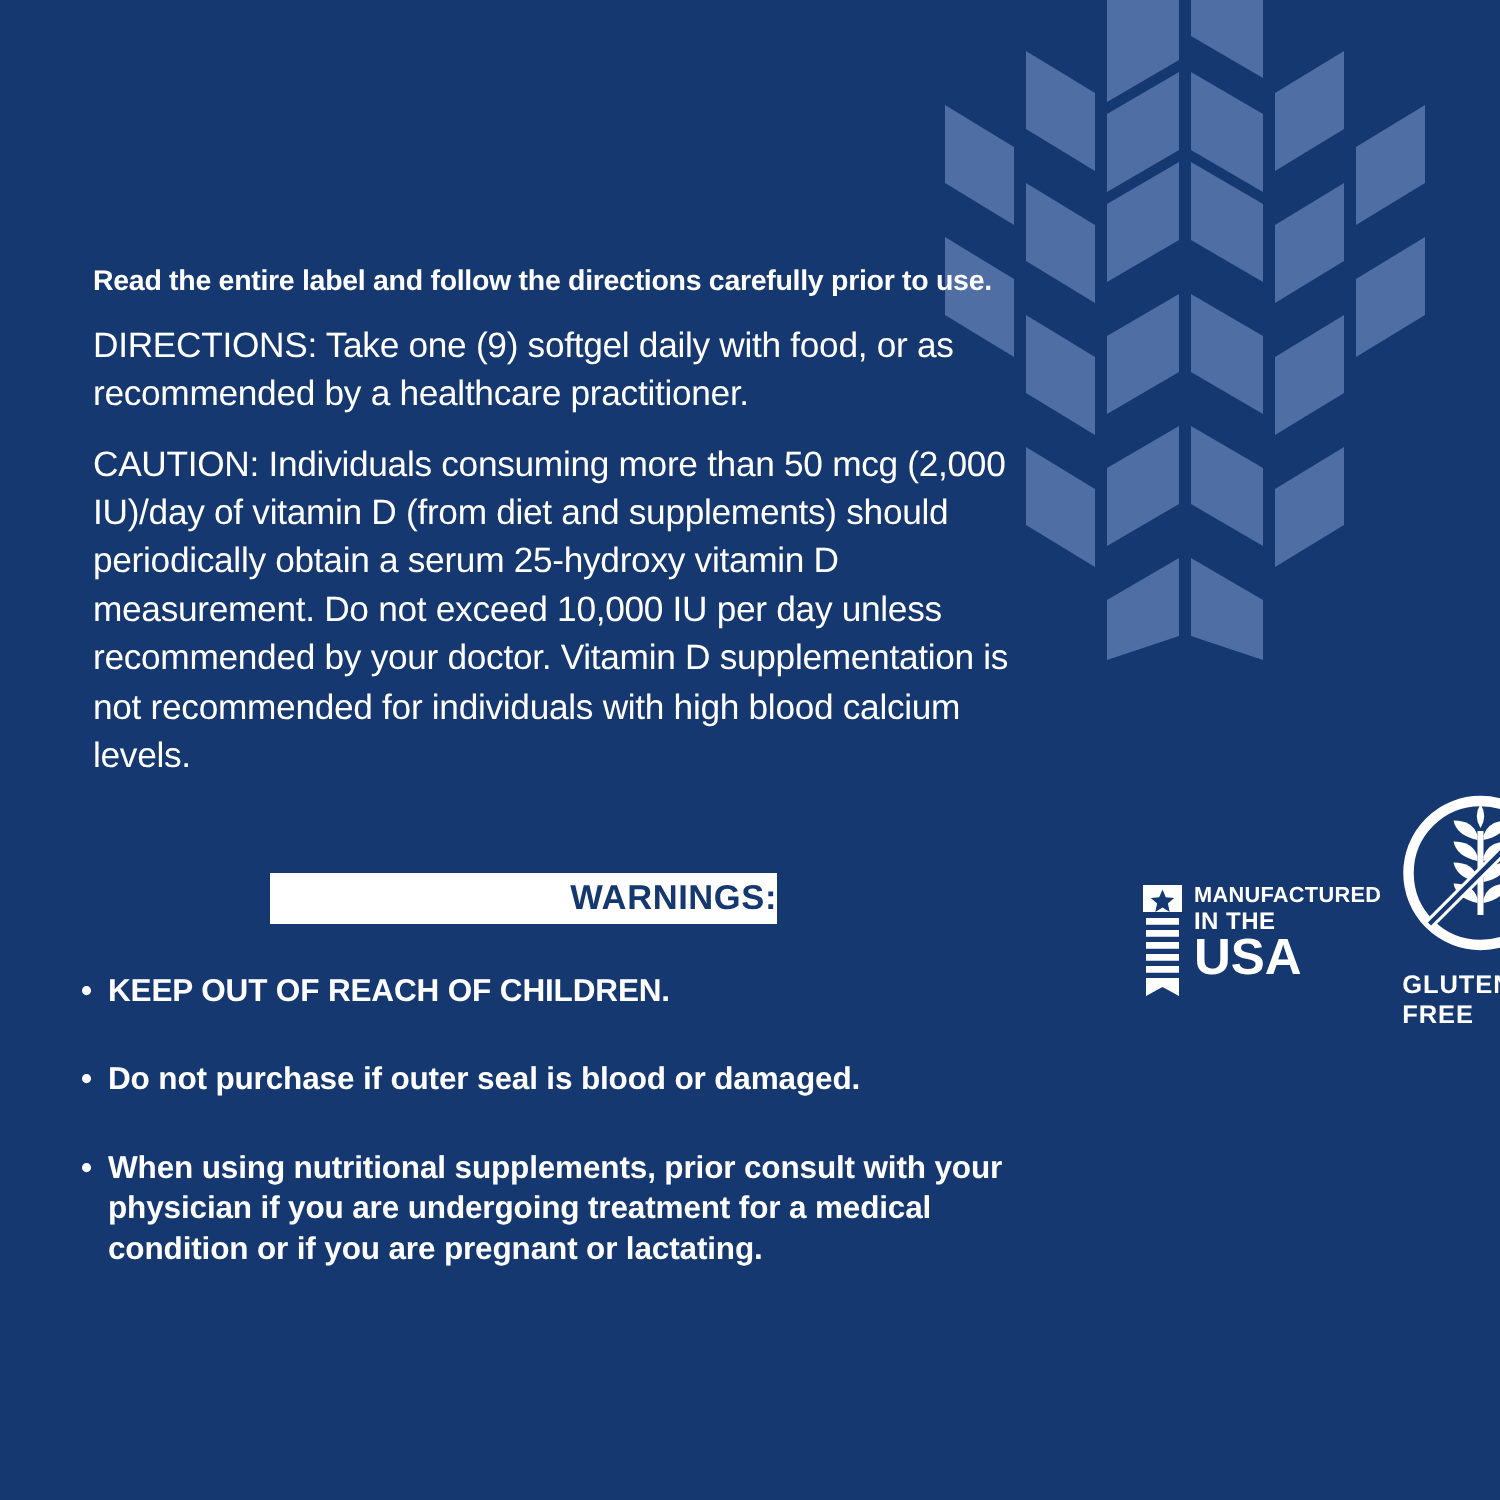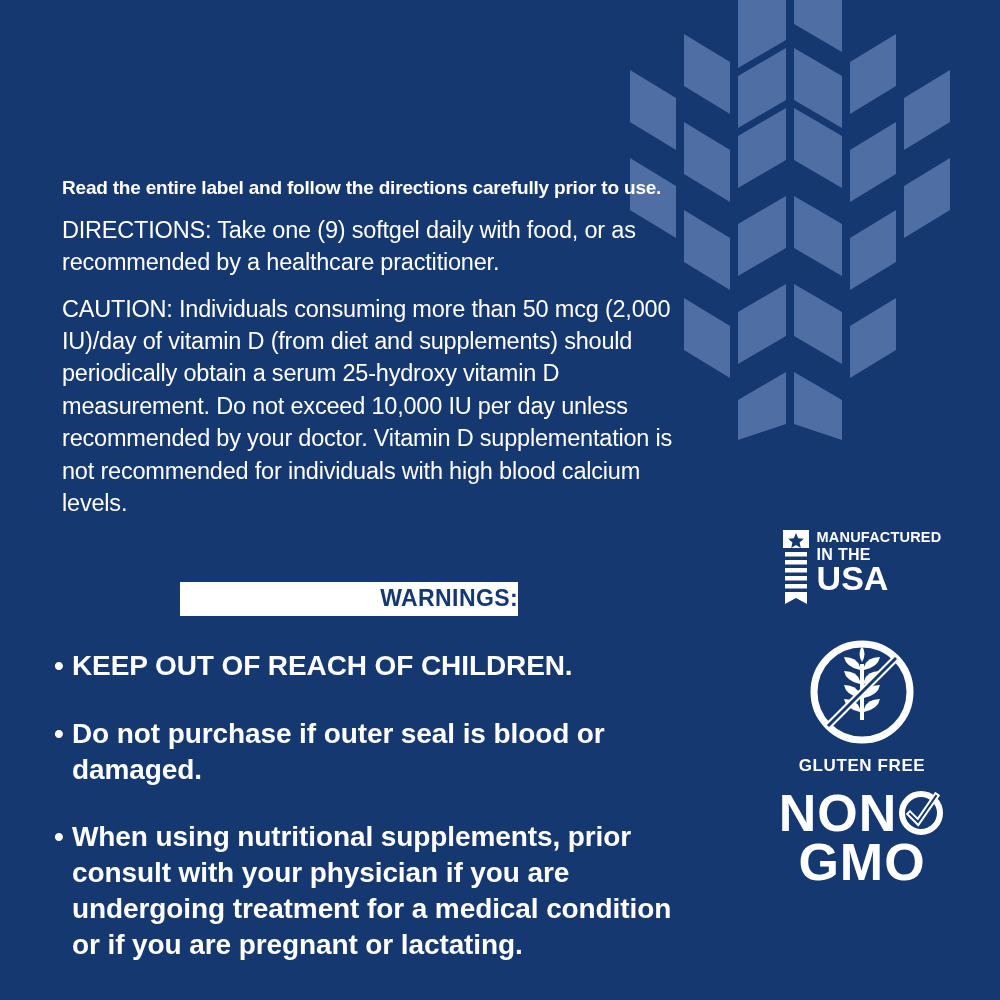--- a/index.html
+++ b/index.html
@@ -64,21 +64,21 @@
     font-weight: bold;
     padding: 3px 0 4px 0;
     letter-spacing: 0.4px;
   }
   .warn-list {
     margin: 12px 0 0 0;
     padding: 0;
     list-style: none;
   }
   .warn-list li {
-    font-size: 28px;
+    font-size: 21px;
     font-weight: bold;
     line-height: 1.28;
     margin-bottom: 3px;
     padding-left: 20px;
     position: relative;
     letter-spacing: -0.1px;
     margin-top: 32px;
   }
   .warn-list li::before {
     content: "\2022";
@@ -87,22 +87,22 @@
     top: 0;
   }
 
   
   .badges {
     position: absolute;
     right: 38px;
     top: 530px;
     width: 200px;
     display: flex;
-    flex-direction: column;
-    align-items: center;
+    align-items: flex-end;
+    gap: 14px;
   }
 
   
   .usa-badge {
     display: flex;
     align-items: flex-start;
     gap: 8px;
     margin-bottom: 30px;
   }
   .usa-flag {

